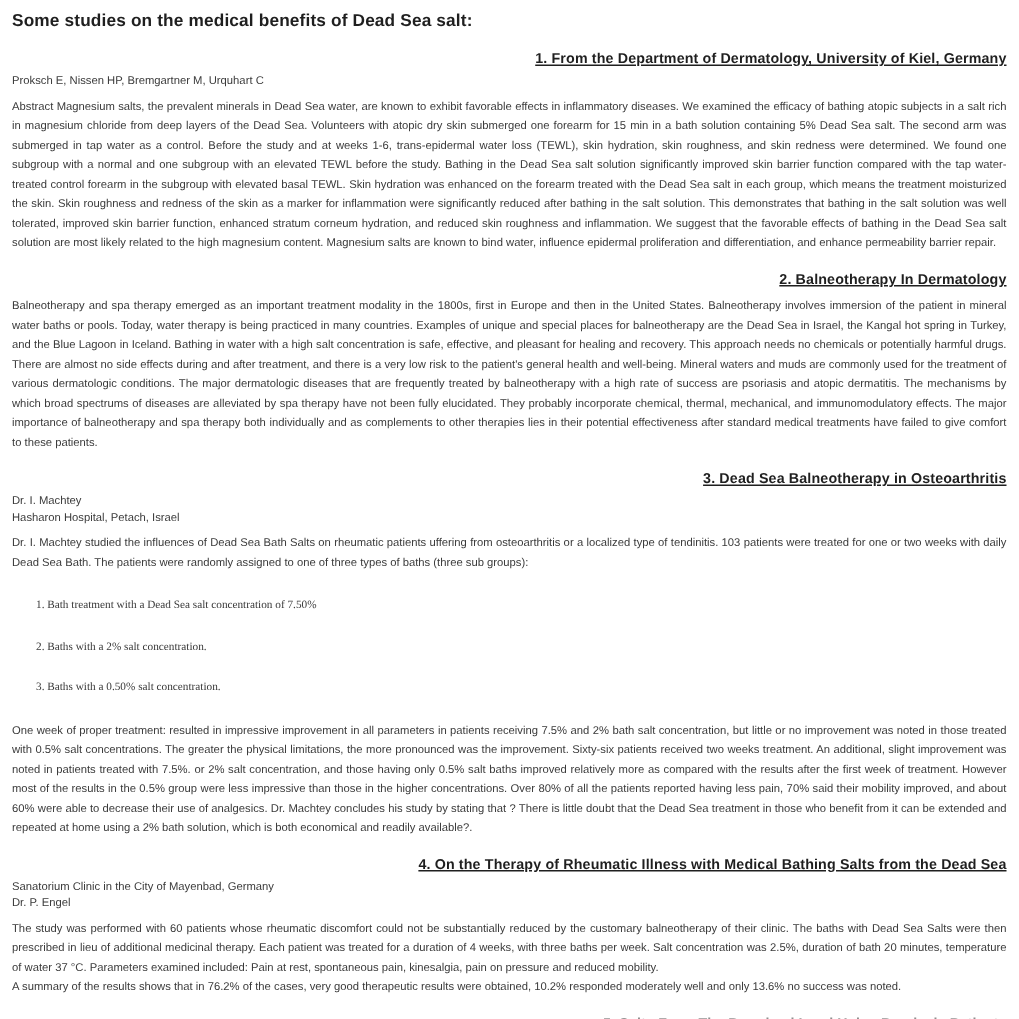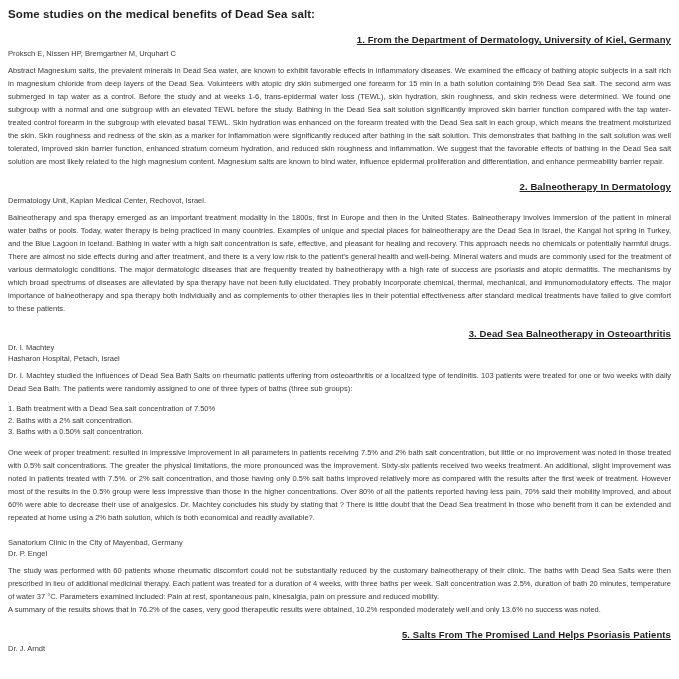--- a/index.html
+++ b/index.html
@@ -54,54 +54,55 @@
   }
   .bath-list {
     list-style: none;
     margin: 8px 0 8px 0;
     padding: 0;
   }
   .bath-list li {
     font-size: 7.5px;
     line-height: 11.5px;
     color: #3a3a3a;
-    margin: 0;
+    margin: 16px;
+    font-family: Liberation Serif, serif;
   }
 </style>
 </head>
 <body>
 
 <div class="page-title">Some studies on the medical benefits of Dead Sea salt:</div>
 
 <div class="section">
   <div class="section-heading">1. From the Department of Dermatology, University of Kiel, Germany</div>
   <div class="meta-line">Proksch E, Nissen HP, Bremgartner M, Urquhart C</div>
   <div class="body-para">Abstract Magnesium salts, the prevalent minerals in Dead Sea water, are known to exhibit favorable effects in inflammatory diseases. We examined the efficacy of bathing atopic subjects in a salt rich in magnesium chloride from deep layers of the Dead Sea. Volunteers with atopic dry skin submerged one forearm for 15 min in a bath solution containing 5% Dead Sea salt. The second arm was submerged in tap water as a control. Before the study and at weeks 1-6, trans-epidermal water loss (TEWL), skin hydration, skin roughness, and skin redness were determined. We found one subgroup with a normal and one subgroup with an elevated TEWL before the study. Bathing in the Dead Sea salt solution significantly improved skin barrier function compared with the tap water-treated control forearm in the subgroup with elevated basal TEWL. Skin hydration was enhanced on the forearm treated with the Dead Sea salt in each group, which means the treatment moisturized the skin. Skin roughness and redness of the skin as a marker for inflammation were significantly reduced after bathing in the salt solution. This demonstrates that bathing in the salt solution was well tolerated, improved skin barrier function, enhanced stratum corneum hydration, and reduced skin roughness and inflammation. We suggest that the favorable effects of bathing in the Dead Sea salt solution are most likely related to the high magnesium content. Magnesium salts are known to bind water, influence epidermal proliferation and differentiation, and enhance permeability barrier repair.</div>
 </div>
 
 <div class="section">
   <div class="section-heading">2. Balneotherapy In Dermatology</div>
-  <div class="meta-line">Dermatology Unit, Kaplan Medical Center, Rechovot, Israel.</div>
   <div class="body-para">Balneotherapy and spa therapy emerged as an important treatment modality in the 1800s, first in Europe and then in the United States. Balneotherapy involves immersion of the patient in mineral water baths or pools. Today, water therapy is being practiced in many countries. Examples of unique and special places for balneotherapy are the Dead Sea in Israel, the Kangal hot spring in Turkey, and the Blue Lagoon in Iceland. Bathing in water with a high salt concentration is safe, effective, and pleasant for healing and recovery. This approach needs no chemicals or potentially harmful drugs. There are almost no side effects during and after treatment, and there is a very low risk to the patient's general health and well-being. Mineral waters and muds are commonly used for the treatment of various dermatologic conditions. The major dermatologic diseases that are frequently treated by balneotherapy with a high rate of success are psoriasis and atopic dermatitis. The mechanisms by which broad spectrums of diseases are alleviated by spa therapy have not been fully elucidated. They probably incorporate chemical, thermal, mechanical, and immunomodulatory effects. The major importance of balneotherapy and spa therapy both individually and as complements to other therapies lies in their potential effectiveness after standard medical treatments have failed to give comfort to these patients.</div>
 </div>
 
 <div class="section">
   <div class="section-heading">3. Dead Sea Balneotherapy in Osteoarthritis</div>
   <div class="meta-line">Dr. I. Machtey</div>
   <div class="meta-line">Hasharon Hospital, Petach, Israel</div>
   <div class="body-para">Dr. I. Machtey studied the influences of Dead Sea Bath Salts on rheumatic patients uffering from osteoarthritis or a localized type of tendinitis. 103 patients were treated for one or two weeks with daily Dead Sea Bath. The patients were randomly assigned to one of three types of baths (three sub groups):</div>
   <ul class="bath-list">
     <li>1. Bath treatment with a Dead Sea salt concentration of 7.50%</li>
     <li>2. Baths with a 2% salt concentration.</li>
     <li>3. Baths with a 0.50% salt concentration.</li>
   </ul>
   <div class="body-para tight">One week of proper treatment: resulted in impressive improvement in all parameters in patients receiving 7.5% and 2% bath salt concentration, but little or no improvement was noted in those treated with 0.5% salt concentrations. The greater the physical limitations, the more pronounced was the improvement. Sixty-six patients received two weeks treatment. An additional, slight improvement was noted in patients treated with 7.5%. or 2% salt concentration, and those having only 0.5% salt baths improved relatively more as compared with the results after the first week of treatment. However most of the results in the 0.5% group were less impressive than those in the higher concentrations. Over 80% of all the patients reported having less pain, 70% said their mobility improved, and about 60% were able to decrease their use of analgesics. Dr. Machtey concludes his study by stating that ? There is little doubt that the Dead Sea treatment in those who benefit from it can be extended and repeated at home using a 2% bath solution, which is both economical and readily available?.</div>
 </div>
 
 <div class="section">
+  <div class="section-heading">4. On the Therapy of Rheumatic Illness with Medical Bathing Salts from the Dead Sea</div>
   <div class="meta-line">Sanatorium Clinic in the City of Mayenbad, Germany</div>
   <div class="meta-line">Dr. P. Engel</div>
   <div class="body-para">The study was performed with 60 patients whose rheumatic discomfort could not be substantially reduced by the customary balneotherapy of their clinic. The baths with Dead Sea Salts were then prescribed in lieu of additional medicinal therapy. Each patient was treated for a duration of 4 weeks, with three baths per week. Salt concentration was 2.5%, duration of bath 20 minutes, temperature of water 37 °C. Parameters examined included: Pain at rest, spontaneous pain, kinesalgia, pain on pressure and reduced mobility.</div>
   <div class="body-para tight">A summary of the results shows that in 76.2% of the cases, very good therapeutic results were obtained, 10.2% responded moderately well and only 13.6% no success was noted.</div>
 </div>
 
 <div class="section">
   <div class="section-heading">5. Salts From The Promised Land Helps Psoriasis Patients</div>
   <div class="meta-line">Dr. J. Arndt</div>
 

